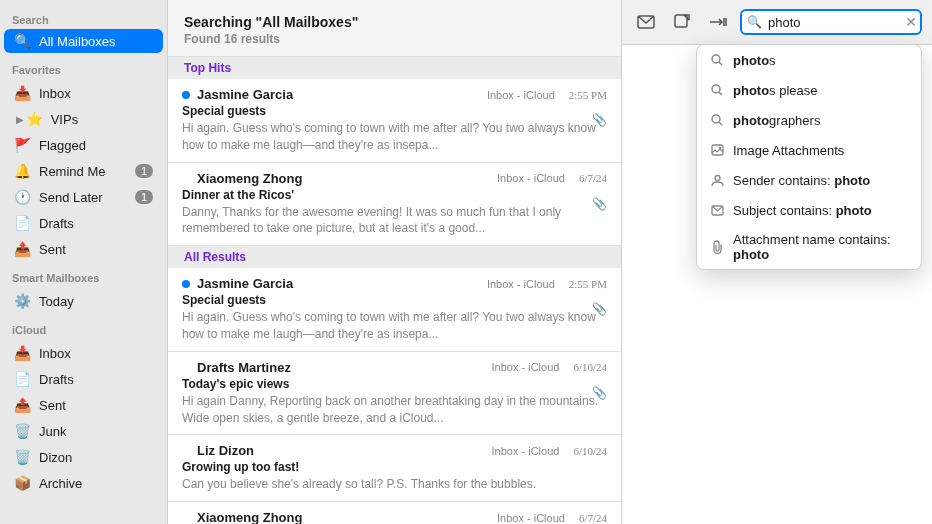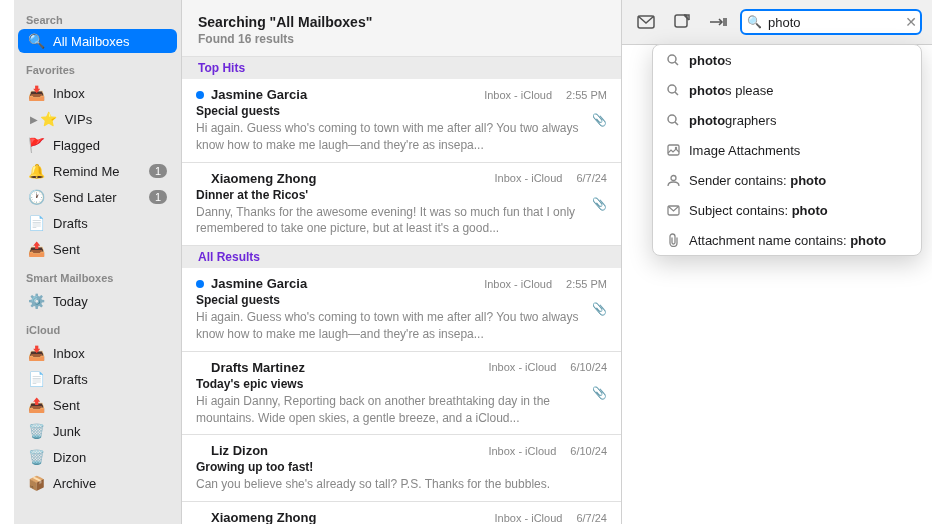--- a/index.html
+++ b/index.html
@@ -16,21 +16,20 @@
     
     .sidebar {
       width: 168px;
       min-width: 168px;
       background: #e8e8e8;
       border-right: 1px solid #d0d0d0;
       display: flex;
       flex-direction: column;
       padding: 8px 0 0 0;
       overflow-y: auto;
-      margin-left: 14px;
     }
 
     .sidebar-section-label {
       font-size: 11px;
       font-weight: 600;
       color: #888;
       padding: 10px 12px 4px 12px;
       text-transform: none;
       letter-spacing: 0;
     }
@@ -176,20 +175,21 @@
     }
 
     .email-mailbox {
       font-size: 11px;
       color: #888;
     }
 
     .email-time {
       font-size: 11px;
       color: #888;
+      font-family: Liberation Serif, serif;
     }
 
     .email-subject {
       font-size: 12px;
       font-weight: 600;
       color: #1c1c1e;
       margin-bottom: 2px;
     }
 
     .email-preview {
@@ -283,21 +283,21 @@
       border: none;
       padding: 0;
       line-height: 1;
     }
 
     
     .autocomplete-dropdown {
       position: absolute;
       top: 44px;
       right: 10px;
-      width: 270px;
+      width: 226px;
       background: white;
       border: 1px solid #d0d0d0;
       border-radius: 8px;
       box-shadow: 0 8px 24px rgba(0,0,0,0.18);
       z-index: 100;
       overflow: hidden;
     }
 
     .autocomplete-item {
       display: flex;

